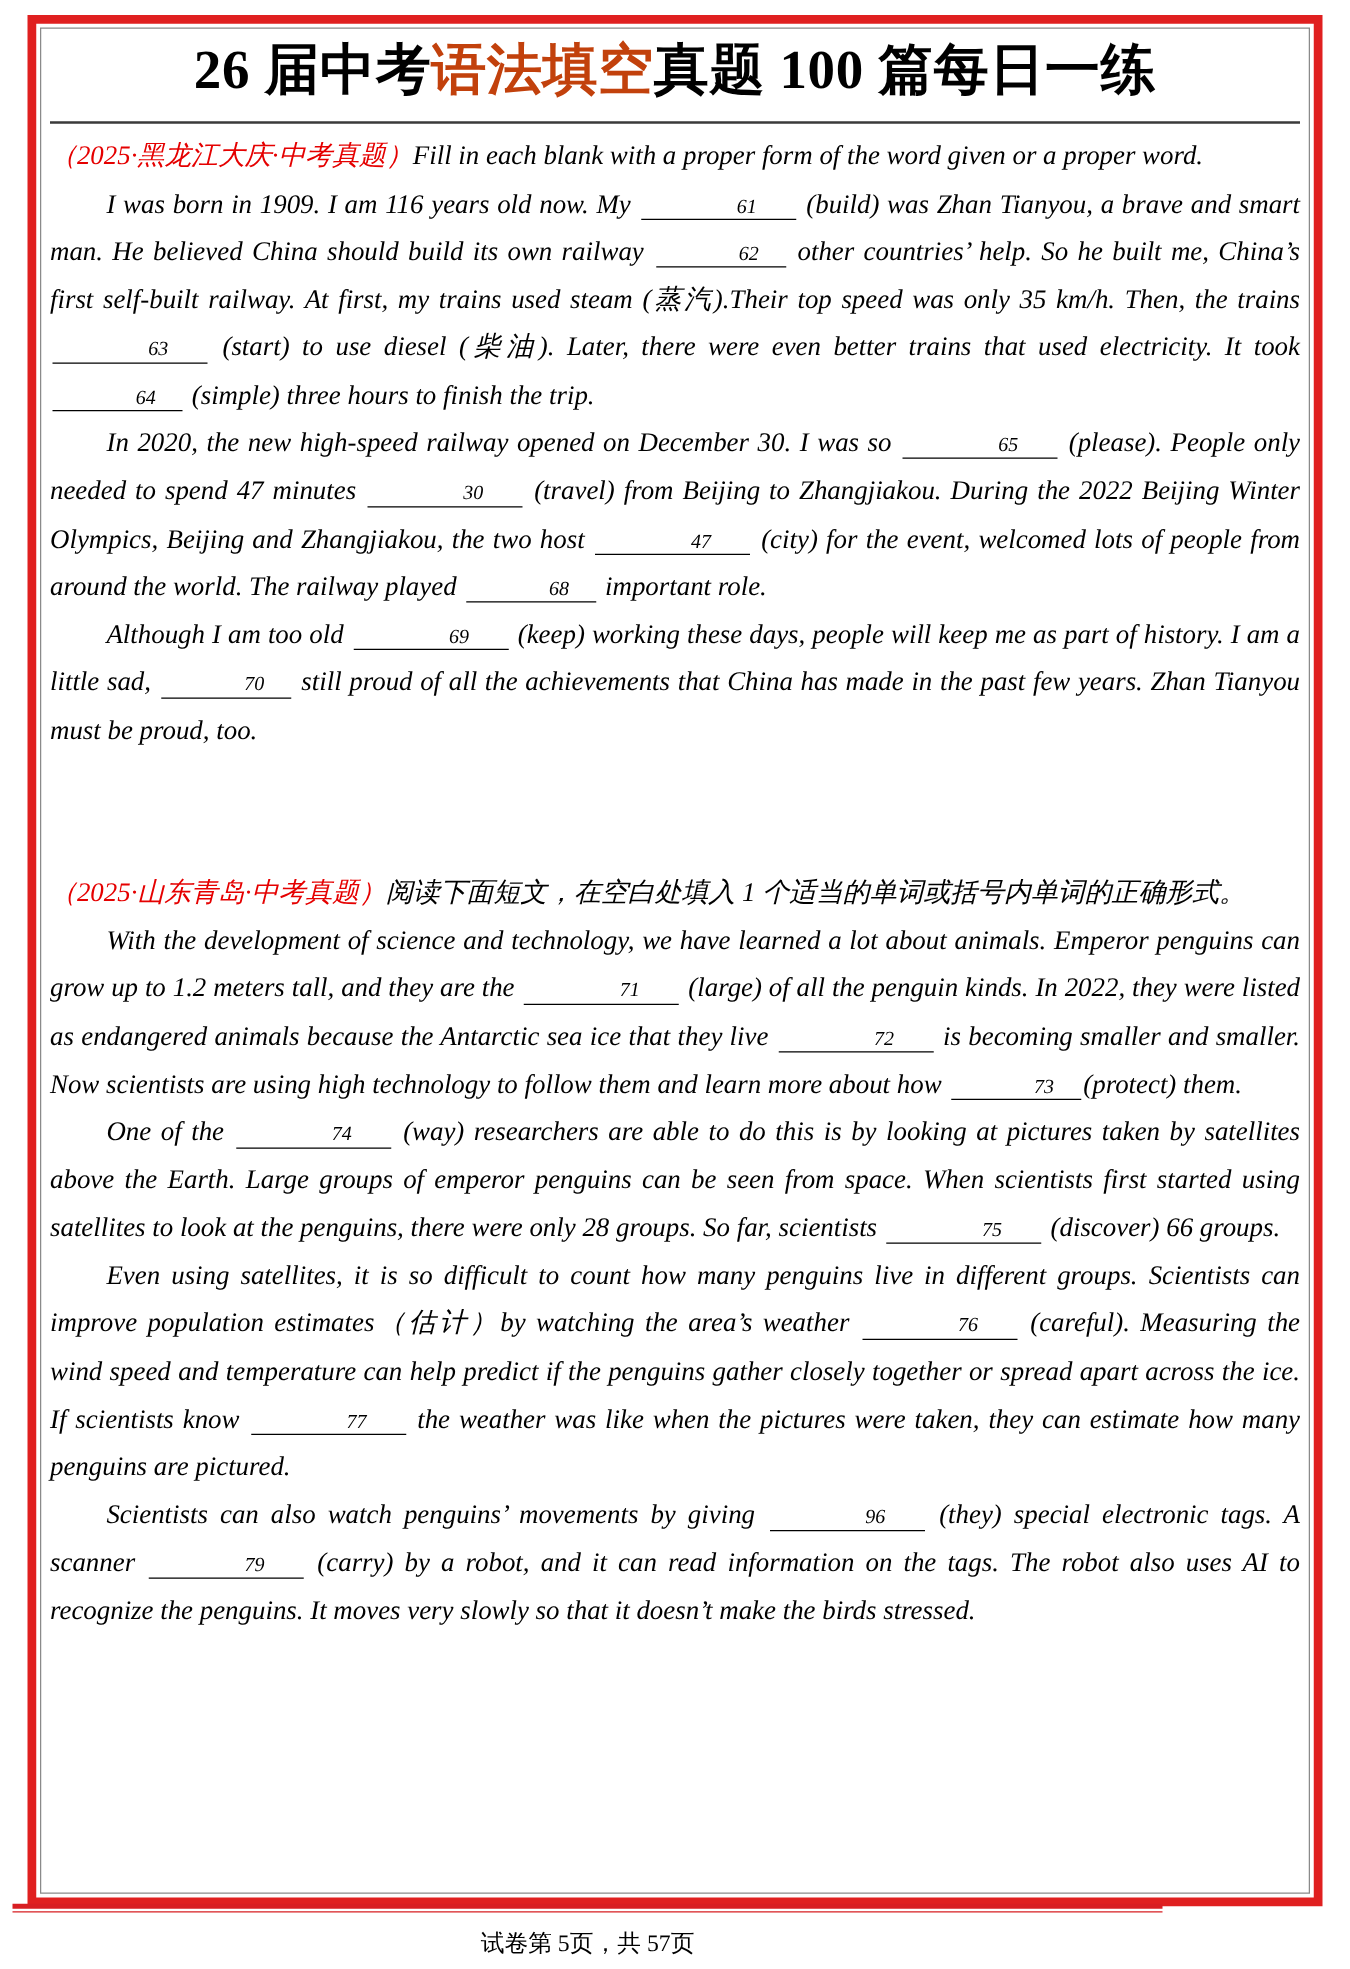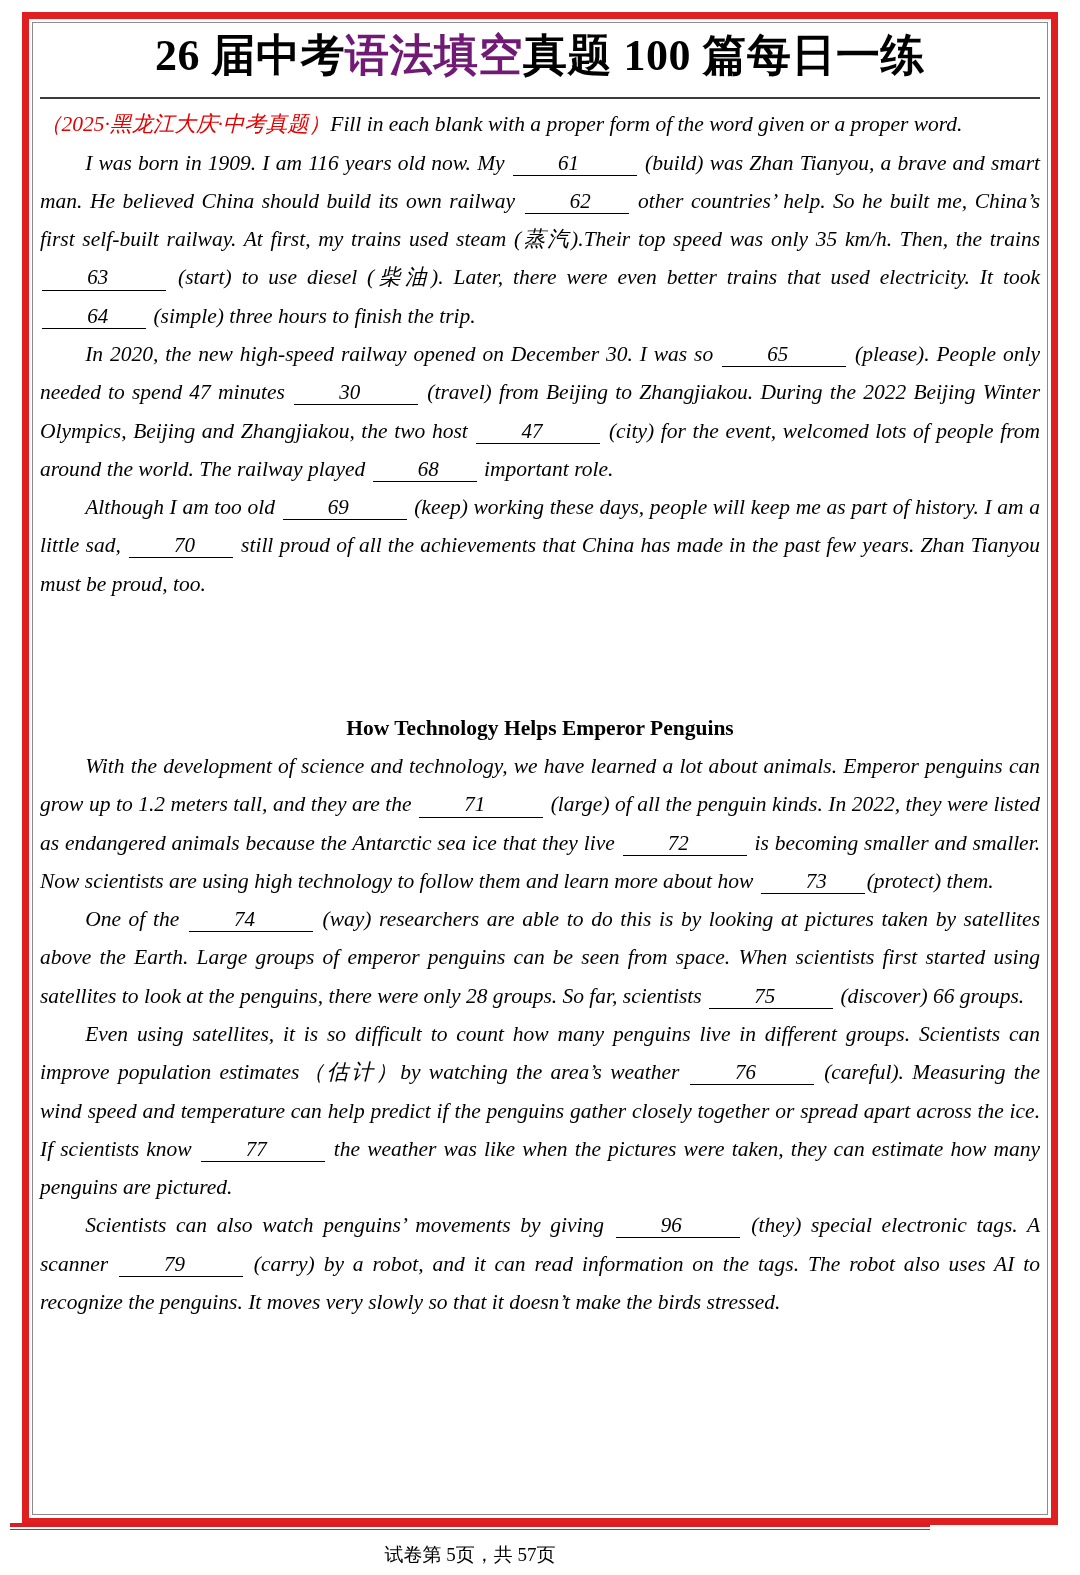--- a/index.html
+++ b/index.html
@@ -49,21 +49,21 @@
   .doc-title {
     text-align: center;
     font-family: "Liberation Serif", "DejaVu Serif", serif;
     font-size: 44px;
     font-weight: bold;
     line-height: 1.35;
     letter-spacing: 0.5px;
     margin: 6px 0 0 0;
     white-space: nowrap;
   }
-  .doc-title .red { color: #701a75; }
+  .doc-title .red { color: #c2410c; }
 
   .title-rule {
     border: 0;
     border-top: 2.5px solid #3a3a3a;
     margin: 12px 0 6px 0;
     width: 100%;
   }
 
   
   .passage { margin: 0; }
@@ -90,26 +90,26 @@
     font-weight: bold;
     line-height: 1.78;
     margin: 14px 0 0 0;
   }
 
   .spacer-lg { height: 92px; }
 
   
   .blank {
     display: inline-block;
-    text-align: left;
+    text-align: center;
     border-bottom: 1.7px solid #000;
     line-height: 1.15;
     vertical-align: baseline;
     margin: 0 2px;
-    font-size: 21px;
+    font-size: 16px;
   }
   .blank.w-md { min-width: 124px; }
   .blank.w-sm { min-width: 104px; }
 
   
   .footer-rule-wrap {
     position: absolute;
     left: 0;
     top: 1523px;
     width: 940px;
@@ -174,22 +174,22 @@
       <span class="blank w-md">69</span>
       <span>(keep) working these days, people will keep me as part of history. I am a little sad,</span>
       <span class="blank w-sm">70</span>
       <span>still proud of all the achievements that China has made in the past few years. Zhan Tianyou must be proud, too.</span></p>
   </div>
 
   <div class="spacer-lg"></div>
 
   <div class="passage">
 
-
-    <div class="section-title">How Technology Helps Emperor Penguins</div>
+    <p class="para"><span class="source">（2025·山东青岛·中考真题）</span><span>阅读下面短文，在空白处填入 1 个适当的单词或括号内单词的正确形式。</span></p>
+
 
     <p class="para indent"><span>With the development of science and technology, we have learned a lot about animals. Emperor penguins can grow up to 1.2 meters tall, and they are the</span>
       <span class="blank w-md">71</span>
       <span>(large) of all the penguin kinds. In 2022, they were listed as endangered animals because the Antarctic sea ice that they live</span>
       <span class="blank w-md">72</span>
       <span>is becoming smaller and smaller. Now scientists are using high technology to follow them and learn more about how</span>
       <span class="blank w-sm">73</span><span>(protect) them.</span></p>
 
     <p class="para indent"><span>One of the</span>
       <span class="blank w-md">74</span>

